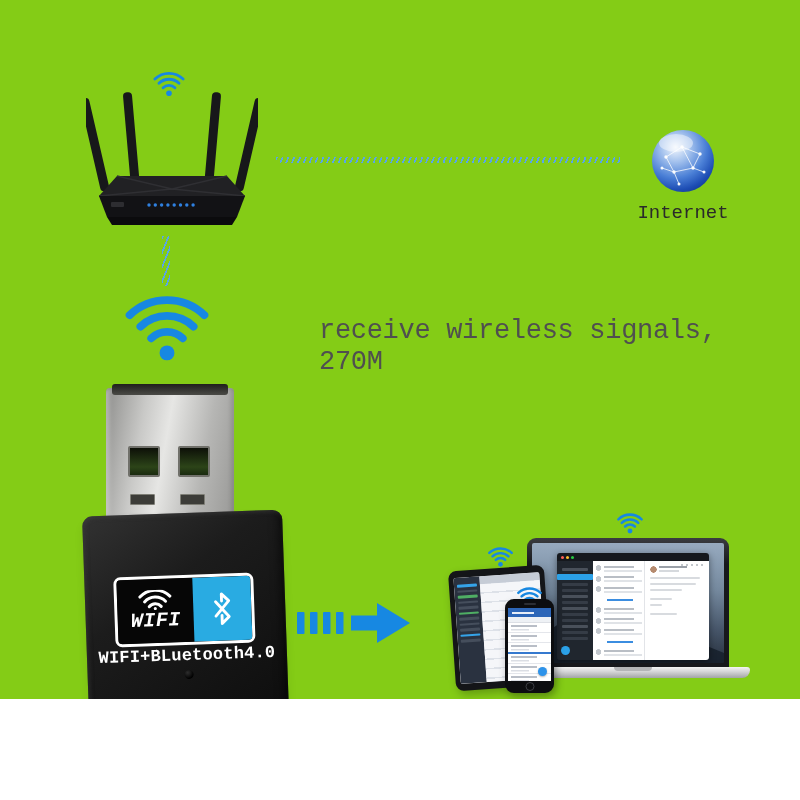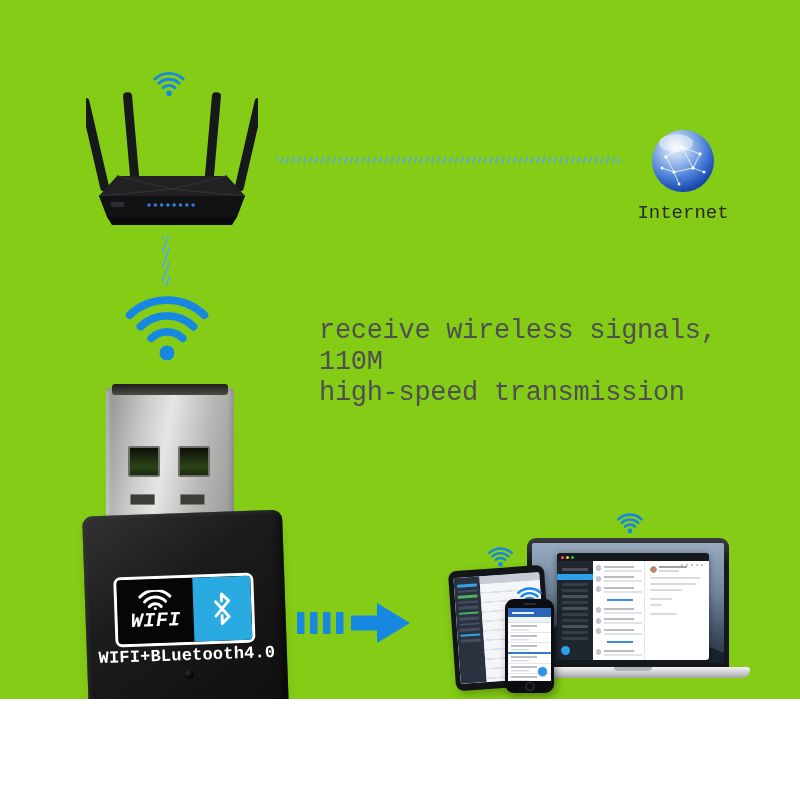--- a/index.html
+++ b/index.html
@@ -203,22 +203,21 @@
     <g fill="none" stroke="#1788e2" stroke-width="3.5" stroke-linecap="round">
       <path d="M13 20.5 A10 10 0 0 1 27 20.5"></path>
       <path d="M8.2 15.3 A17 17 0 0 1 31.8 15.3"></path>
       <path d="M3.4 10.2 A24 24 0 0 1 36.6 10.2"></path>
     </g>
     <circle cx="20" cy="27" r="3.3" fill="#1788e2"></circle>
   </svg>
 
   <div class="abs hero">
     <div class="hero-sub">
-      <div>receive wireless signals, 110M</div>
-      <div>high-speed transmission</div>
+      <div>receive wireless signals, 270M</div>
     </div>
   </div>
 
   <div class="abs usb-metal">
     <div class="usb-opening"></div>
     <div class="usb-hole h1"></div>
     <div class="usb-hole h2"></div>
     <div class="usb-slot s1"></div>
     <div class="usb-slot s2"></div>
   </div>

